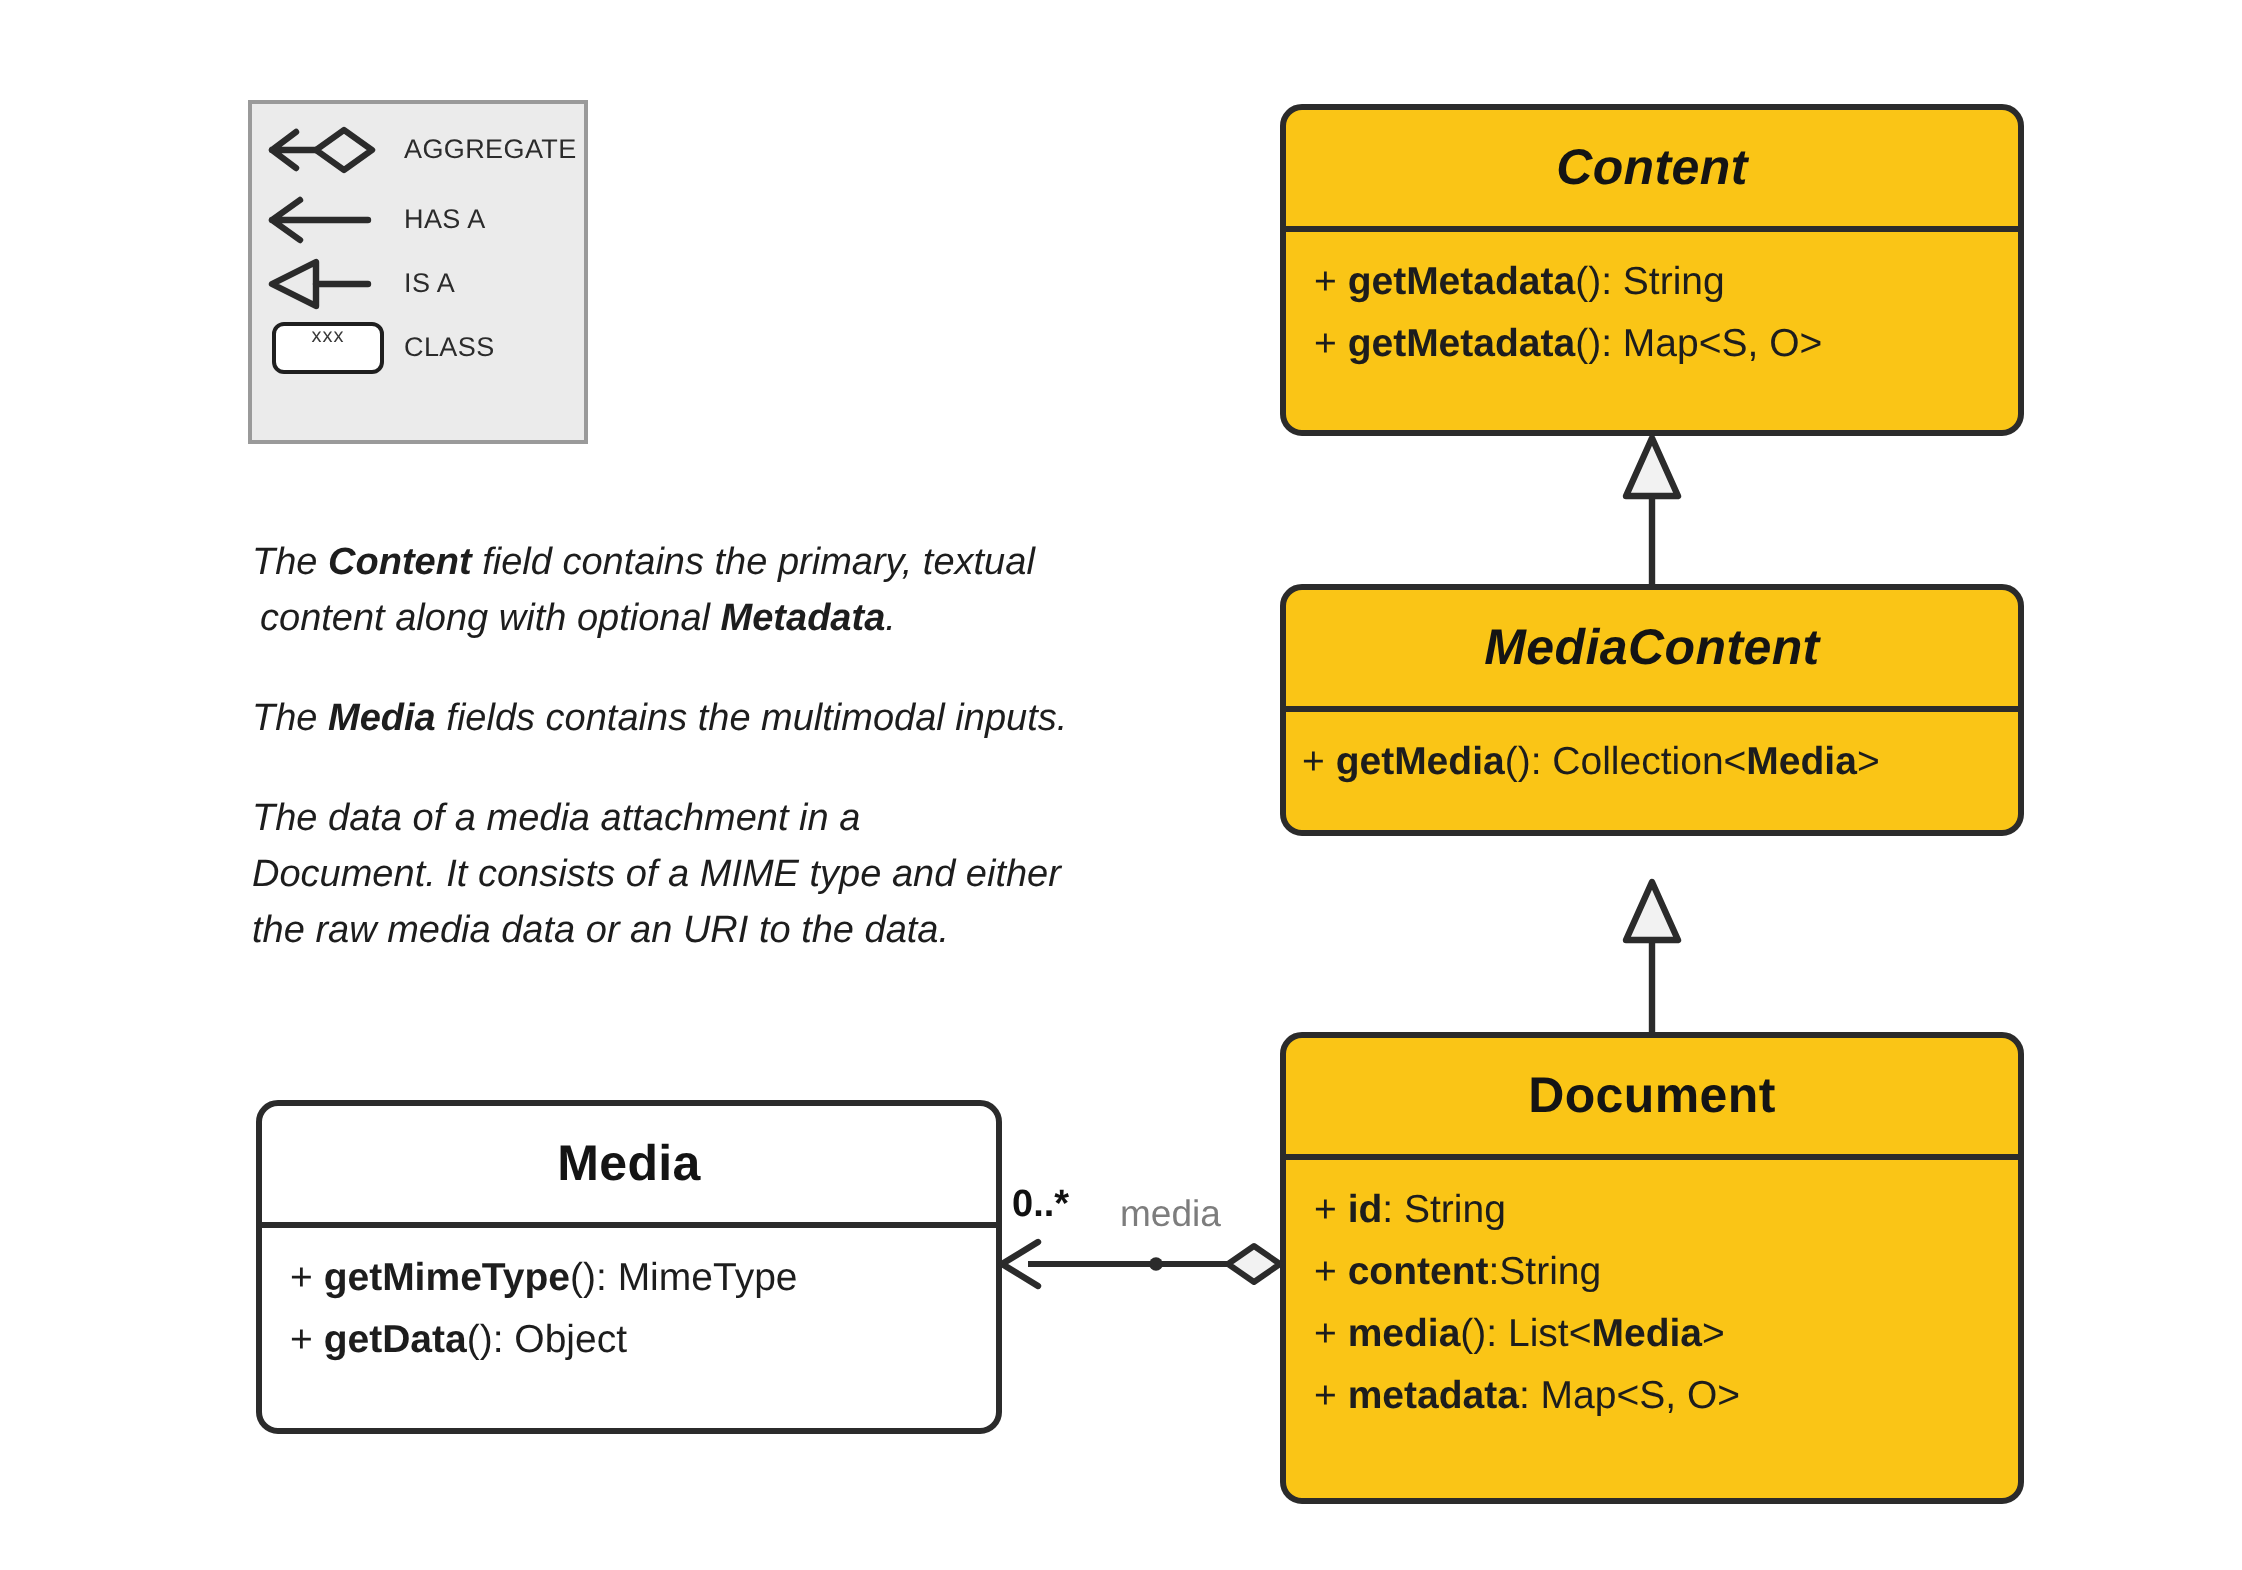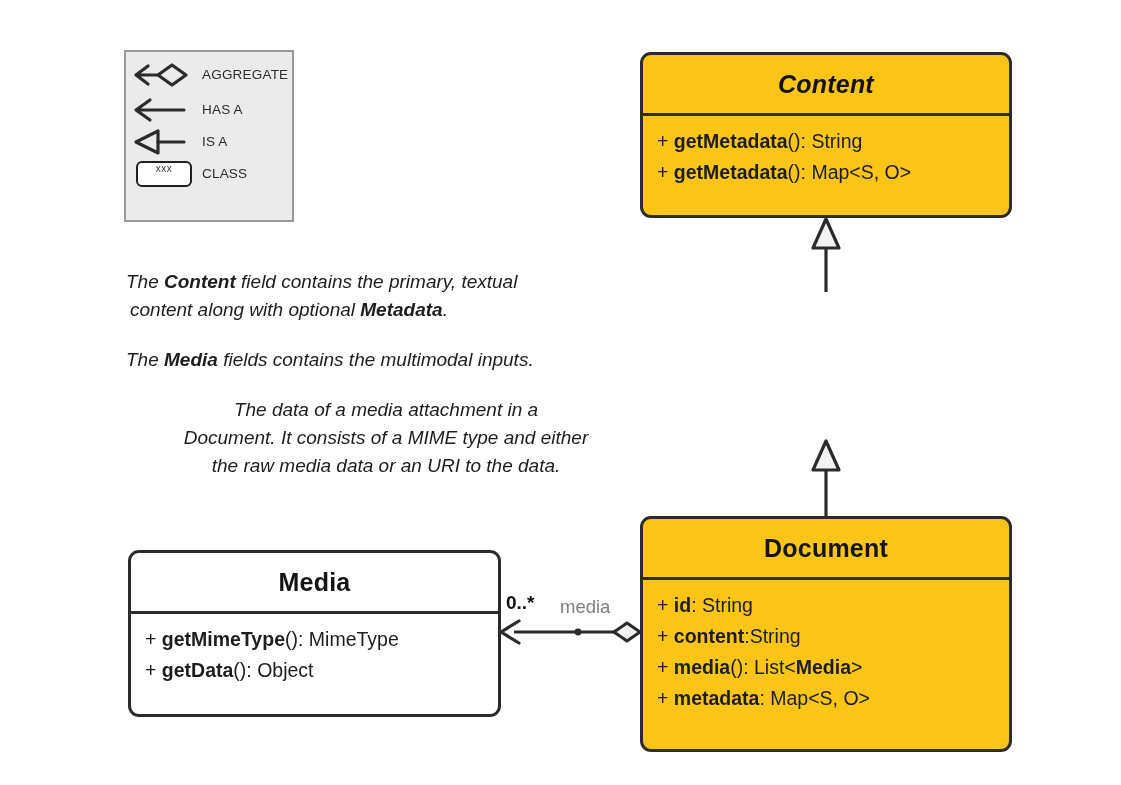--- a/index.html
+++ b/index.html
@@ -64,21 +64,21 @@
     position: absolute;
     left: 126px;
     top: 268px;
     width: 520px;
     font-style: italic;
     font-size: 19px;
     line-height: 28px;
     color: #1d1d1d;
   }
   #notes p { margin: 0 0 22px 0; }
-  #notes p:last-child { margin-bottom: 0; text-align: center; }
+  #notes p:last-child { margin-bottom: 0; }
   #notes b { font-weight: bold; }
   .indent { padding-left: 4px; }
 
   
   .uml-class {
     position: absolute;
     box-sizing: border-box;
     border: 3px solid #2b2b2b;
     border-radius: 11px;
     overflow: hidden;
@@ -227,20 +227,30 @@
         <span class="vis">+</span>
         <b>getMetadata</b><span>(): </span><span>String</span>
       </div>
       <div class="uml-member">
         <span class="vis">+</span>
         <b>getMetadata</b><span>(): </span><span>Map&lt;S, O&gt;</span>
       </div>
     </div>
   </div>
 
+  <div class="uml-class" id="class-mediacontent">
+    <div class="uml-title abstract">MediaContent</div>
+    <div class="uml-sep"></div>
+    <div class="uml-body" style="padding-left:8px;">
+      <div class="uml-member">
+        <span class="vis">+</span>
+        <b>getMedia</b><span>(): </span><span>Collection&lt;</span><b>Media</b><span>&gt;</span>
+      </div>
+    </div>
+  </div>
 
   <div class="uml-class" id="class-document">
     <div class="uml-title">Document</div>
     <div class="uml-sep"></div>
     <div class="uml-body">
       <div class="uml-member">
         <span class="vis">+</span>
         <b>id</b><span>: </span><span>String</span>
       </div>
       <div class="uml-member">

